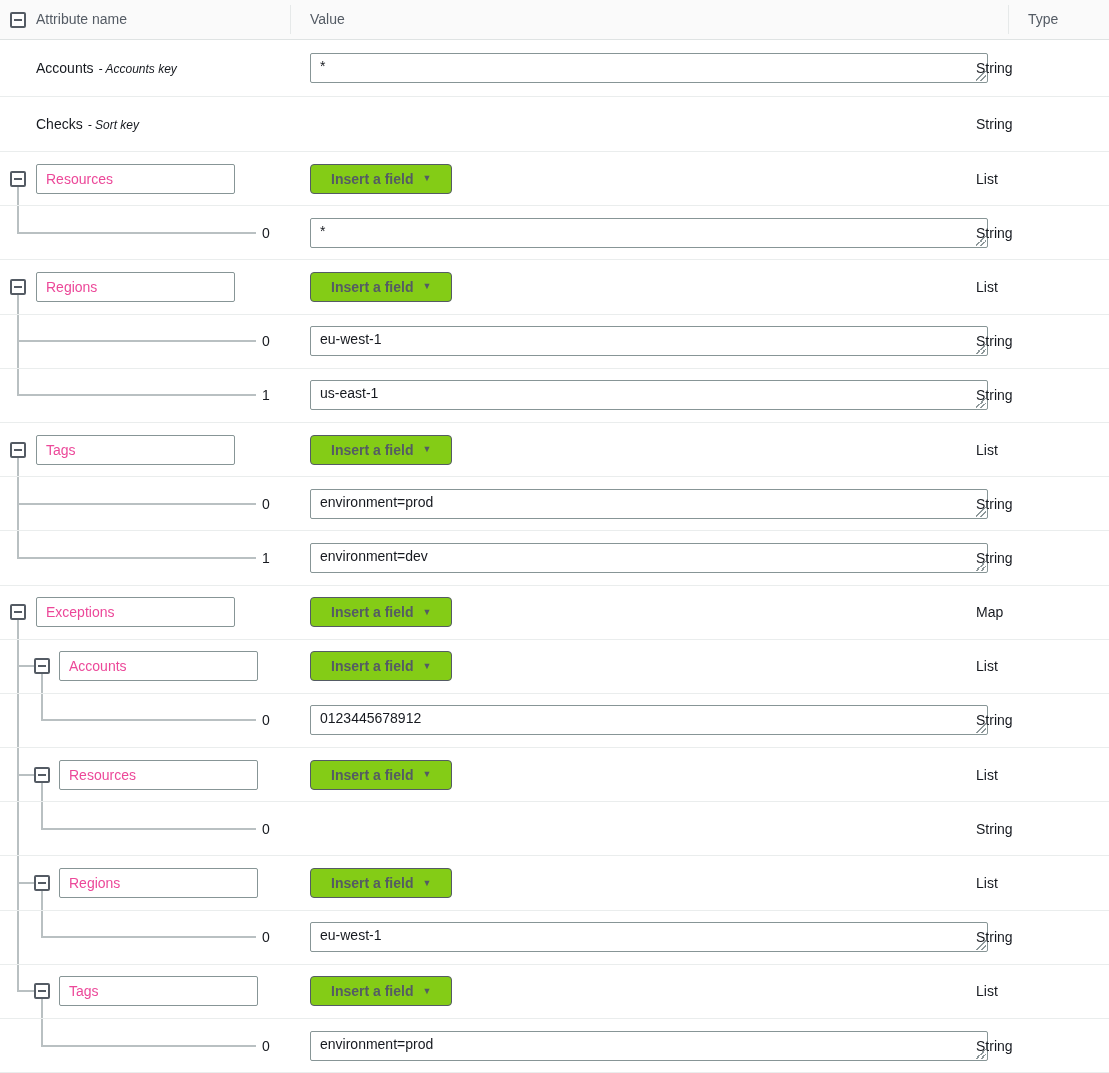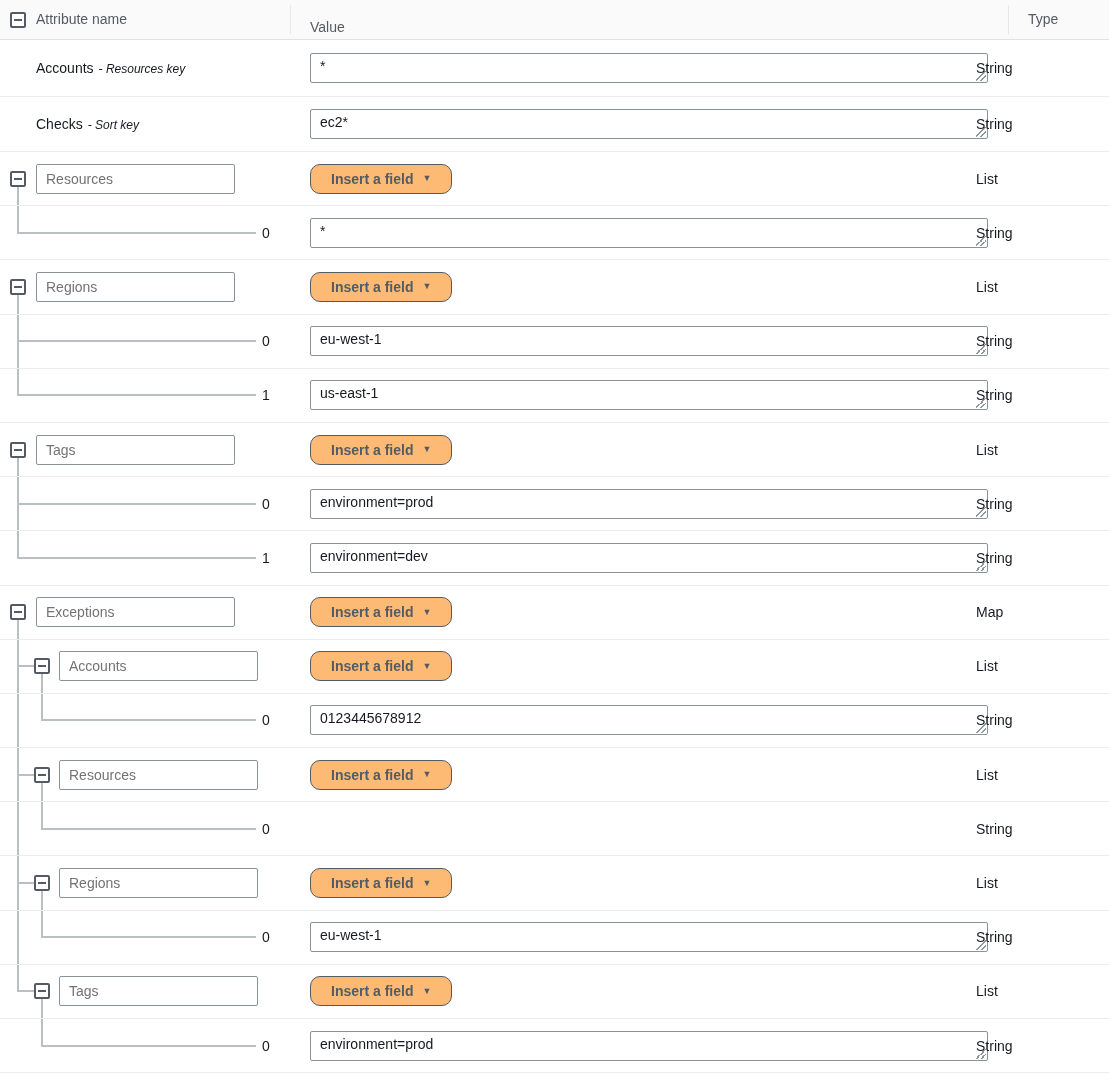--- a/index.html
+++ b/index.html
@@ -25,75 +25,71 @@
     display:flex; align-items:center; justify-content:center; cursor:pointer; padding:0;
   }
   .minus-dash { width:8px; height:2px; background:#545b64; }
   
   .key-label { position:absolute; left:36px; top:50%; transform:translateY(-50%); white-space:nowrap; }
   .key-qual { font-style:italic; font-size:12px; margin-left:5px; color:#16191f; }
   
   .name-input {
     position:absolute; top:calc(50% - 15px); width:199px; height:30px;
     border:1px solid #879596; border-radius:2px; padding:0 9px;
-    font-family:inherit; font-size:14px; color:#737373; background:#fff;
+    font-family:inherit; font-size:14px; color:#ec4899; background:#fff;
   }
   
   .ta-wrap { position:absolute; left:310px; top:calc(50% - 15px); width:678px; height:30px; }
   .val-ta {
     width:100%; height:100%; display:block; border:1px solid #879596; border-radius:2px;
     padding:4px 9px; font-family:inherit; font-size:14px; color:#16191f;
     resize:none; overflow:hidden; background:#fff;
   }
   .grip {
     position:absolute; right:2px; bottom:2px; width:10px; height:10px; cursor:nwse-resize;
     background:linear-gradient(135deg, transparent 0 45%, #8d989a 45% 55%,
                transparent 55% 70%, #8d989a 70% 80%, transparent 80%);
   }
   
   .insert-btn {
     position:absolute; left:310px; top:calc(50% - 15px); height:30px;
     display:inline-flex; align-items:center; gap:9px; padding:0 20px;
-    background:#fdba74; border:1px solid #545b64; border-radius:10px;
+    background:#84cc16; border:1px solid #545b64; border-radius:4px;
     font-family:inherit; font-size:14px; font-weight:700; color:#545b64; cursor:pointer;
   }
   .caret { font-size:9px; line-height:1; }
   
   .idx { position:absolute; left:262px; top:50%; transform:translateY(-50%); }
   .type-label { position:absolute; left:976px; top:50%; transform:translateY(-50%); white-space:nowrap; }
 </style>
 </head>
 <body>
 
 <div class="hdr">
   <button class="minus-box" style="left:10px; top:12px;">
     <span class="minus-dash"></span>
   </button>
   <div class="h-label" style="left:36px;">Attribute name</div>
   <div class="vdiv" style="left:290px;"></div>
-  <div class="h-label" style="left:310px;margin-top:8px;">Value</div>
+  <div class="h-label" style="left:310px;">Value</div>
   <div class="vdiv" style="left:1008px;"></div>
   <div class="h-label" style="left:1028px;">Type</div>
 </div>
 
 <div id="rows">
     <div class="row">
-      <div class="key-label"><span>Accounts</span><span class="key-qual">- Resources key</span></div>
+      <div class="key-label"><span>Accounts</span><span class="key-qual">- Accounts key</span></div>
       <div class="ta-wrap">
         <textarea class="val-ta" style="">*</textarea>
         <div class="grip"></div>
       </div>
       <div class="type-label">String</div>
     </div>
     <div class="row">
       <div class="key-label"><span>Checks</span><span class="key-qual">- Sort key</span></div>
-      <div class="ta-wrap">
-        <textarea class="val-ta" style="">ec2*</textarea>
-        <div class="grip"></div>
-      </div>
       <div class="type-label">String</div>
     </div>
     <div class="row">
       <button class="minus-box" style="left: 10px;">
         <span class="minus-dash"></span>
       </button>
       <div class="tl" style="left: 17px; top: calc(50% + 8px); width: 2px; bottom: 0px;"></div>
       <input class="name-input" value="Resources" style="left: 36px;">
       <button class="insert-btn">
         <span>Insert a field</span>

